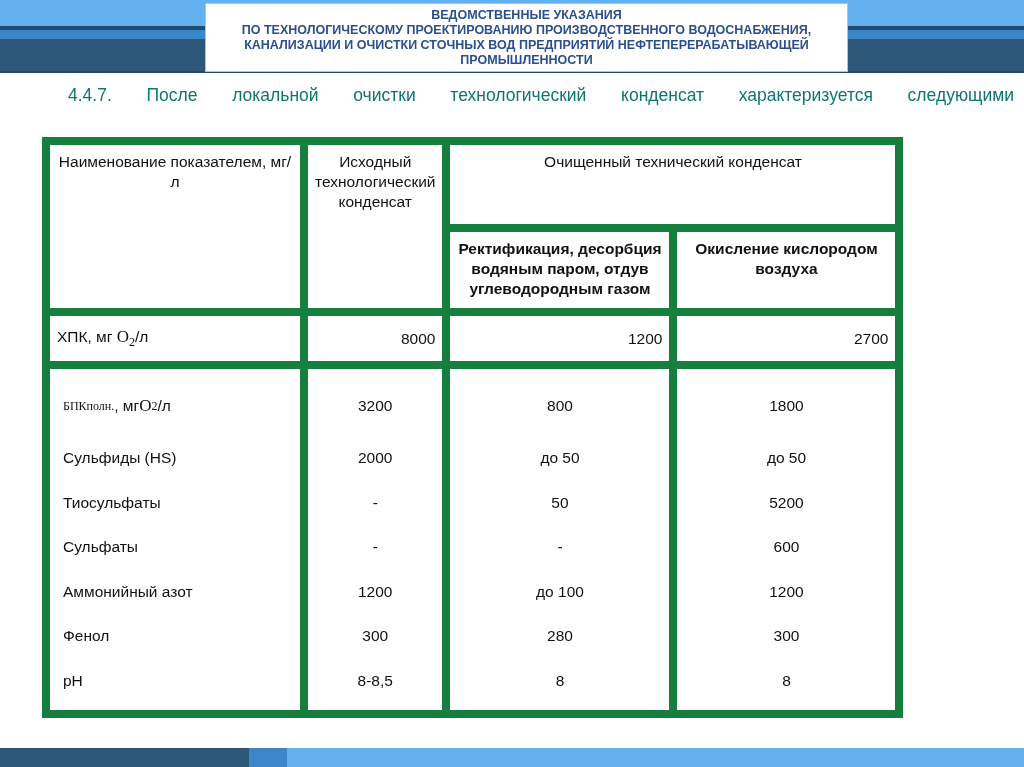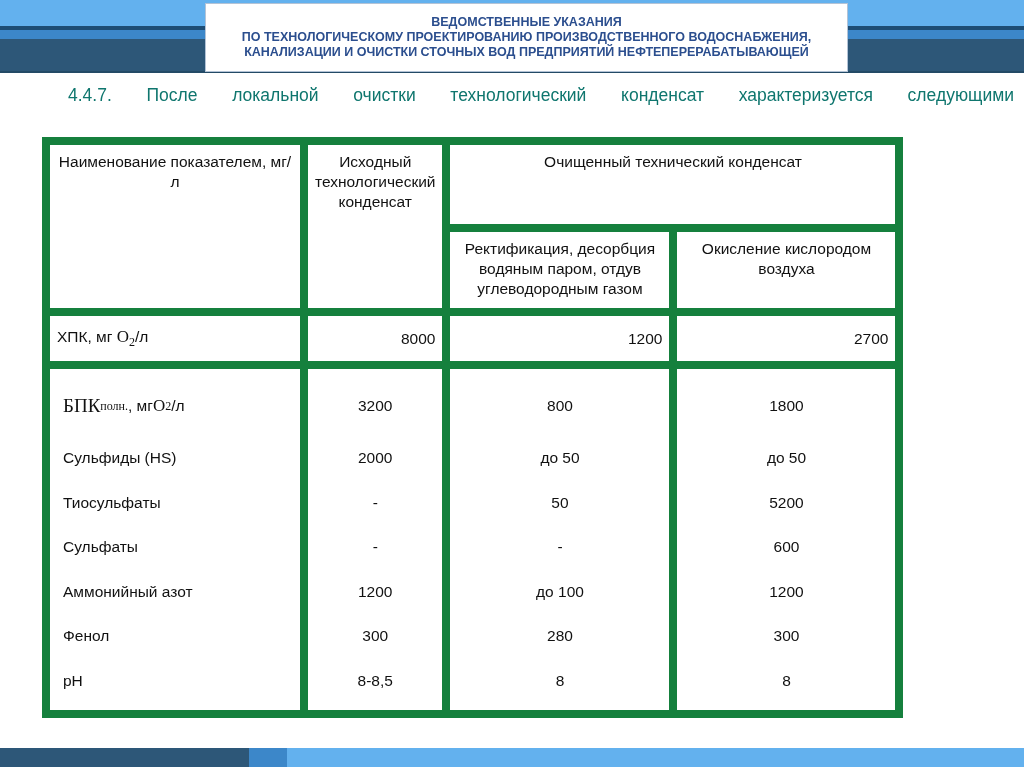--- a/index.html
+++ b/index.html
@@ -22,33 +22,33 @@
   .para{position:absolute;left:8px;top:84px;width:1006px;font-size:17.5px;line-height:22px;color:#0f766e;}
   .para-line1{text-align:justify;text-align-last:justify;text-indent:60px;}
   .para-line2{text-align:left;}
 
   
   table.tbl{position:absolute;left:42px;top:137px;border-collapse:collapse;table-layout:fixed;
             font-size:15.5px;color:#111;}
   table.tbl td{border:8px solid #15803d;padding:7px;box-sizing:border-box;vertical-align:top;}
   td.c1{width:258px;} td.c2{width:136px;} td.c3{width:227px;} td.c4{width:226px;}
   tr.hrow1 td{height:87px;}
-  tr.hrow2 td{height:84px;}
+  tr.hrow2 td{height:84px;font-weight:bold;}
   td.hcell{text-align:center;padding-top:10px;line-height:20px;}
   tr.xpkrow td{height:53px;vertical-align:middle;}
   tr.xpkrow td{border-bottom:3px solid #1a1a1a;}
   td.labelcell{text-align:left;padding-left:6px;}
   td.valcell{text-align:right;}
   tr.bodyrow td{height:327px;}
   .stack{display:flex;flex-direction:column;width:100%;height:327px;}
   .line{display:flex;align-items:center;height:44.5px;}
   .line.first{height:60px;}
   .stack.labels .line{justify-content:flex-start;padding-left:6px;}
   .stack.vals .line{justify-content:center;}
-  .bpk-base{font-family:"Liberation Serif",serif;font-size:19px;}
+  .bpk-base{font-family:"Liberation Serif",serif;font-size:12px;}
   .sub{font-family:"Liberation Serif",serif;font-size:12px;vertical-align:sub;}
   .o-sym{font-family:"Liberation Serif",serif;font-size:17px;}
 
   
   .bbar{position:absolute;top:748px;height:19px;}
   .bbar-dark{left:0;width:249px;background:#2d5778;}
   .bbar-medium{left:249px;width:38px;background:#3c87c9;}
   .bbar-light{left:287px;width:737px;background:#63b1ee;}
 </style>
 </head>
@@ -58,20 +58,21 @@
 
   <div class="bar bar-light-top"></div>
   <div class="bar bar-navy-line"></div>
   <div class="bar bar-medium-top"></div>
   <div class="bar bar-dark-top"></div>
 
   <div class="banner">
     <div>ВЕДОМСТВЕННЫЕ УКАЗАНИЯ</div>
     <div>ПО ТЕХНОЛОГИЧЕСКОМУ ПРОЕКТИРОВАНИЮ ПРОИЗВОДСТВЕННОГО ВОДОСНАБЖЕНИЯ,</div>
     <div>КАНАЛИЗАЦИИ И ОЧИСТКИ СТОЧНЫХ ВОД ПРЕДПРИЯТИЙ НЕФТЕПЕРЕРАБАТЫВАЮЩЕЙ</div>
+    <div>ПРОМЫШЛЕННОСТИ</div>
   </div>
 
   <div class="para">
     <div class="para-line1">4.4.7. После локальной очистки технологический конденсат характеризуется следующими</div>
   </div>
 
   <table class="tbl">
     <tbody>
         <tr class="hrow1">
       <td class="c1 hcell" rowspan="2">Наименование показателем, мг/л</td>

